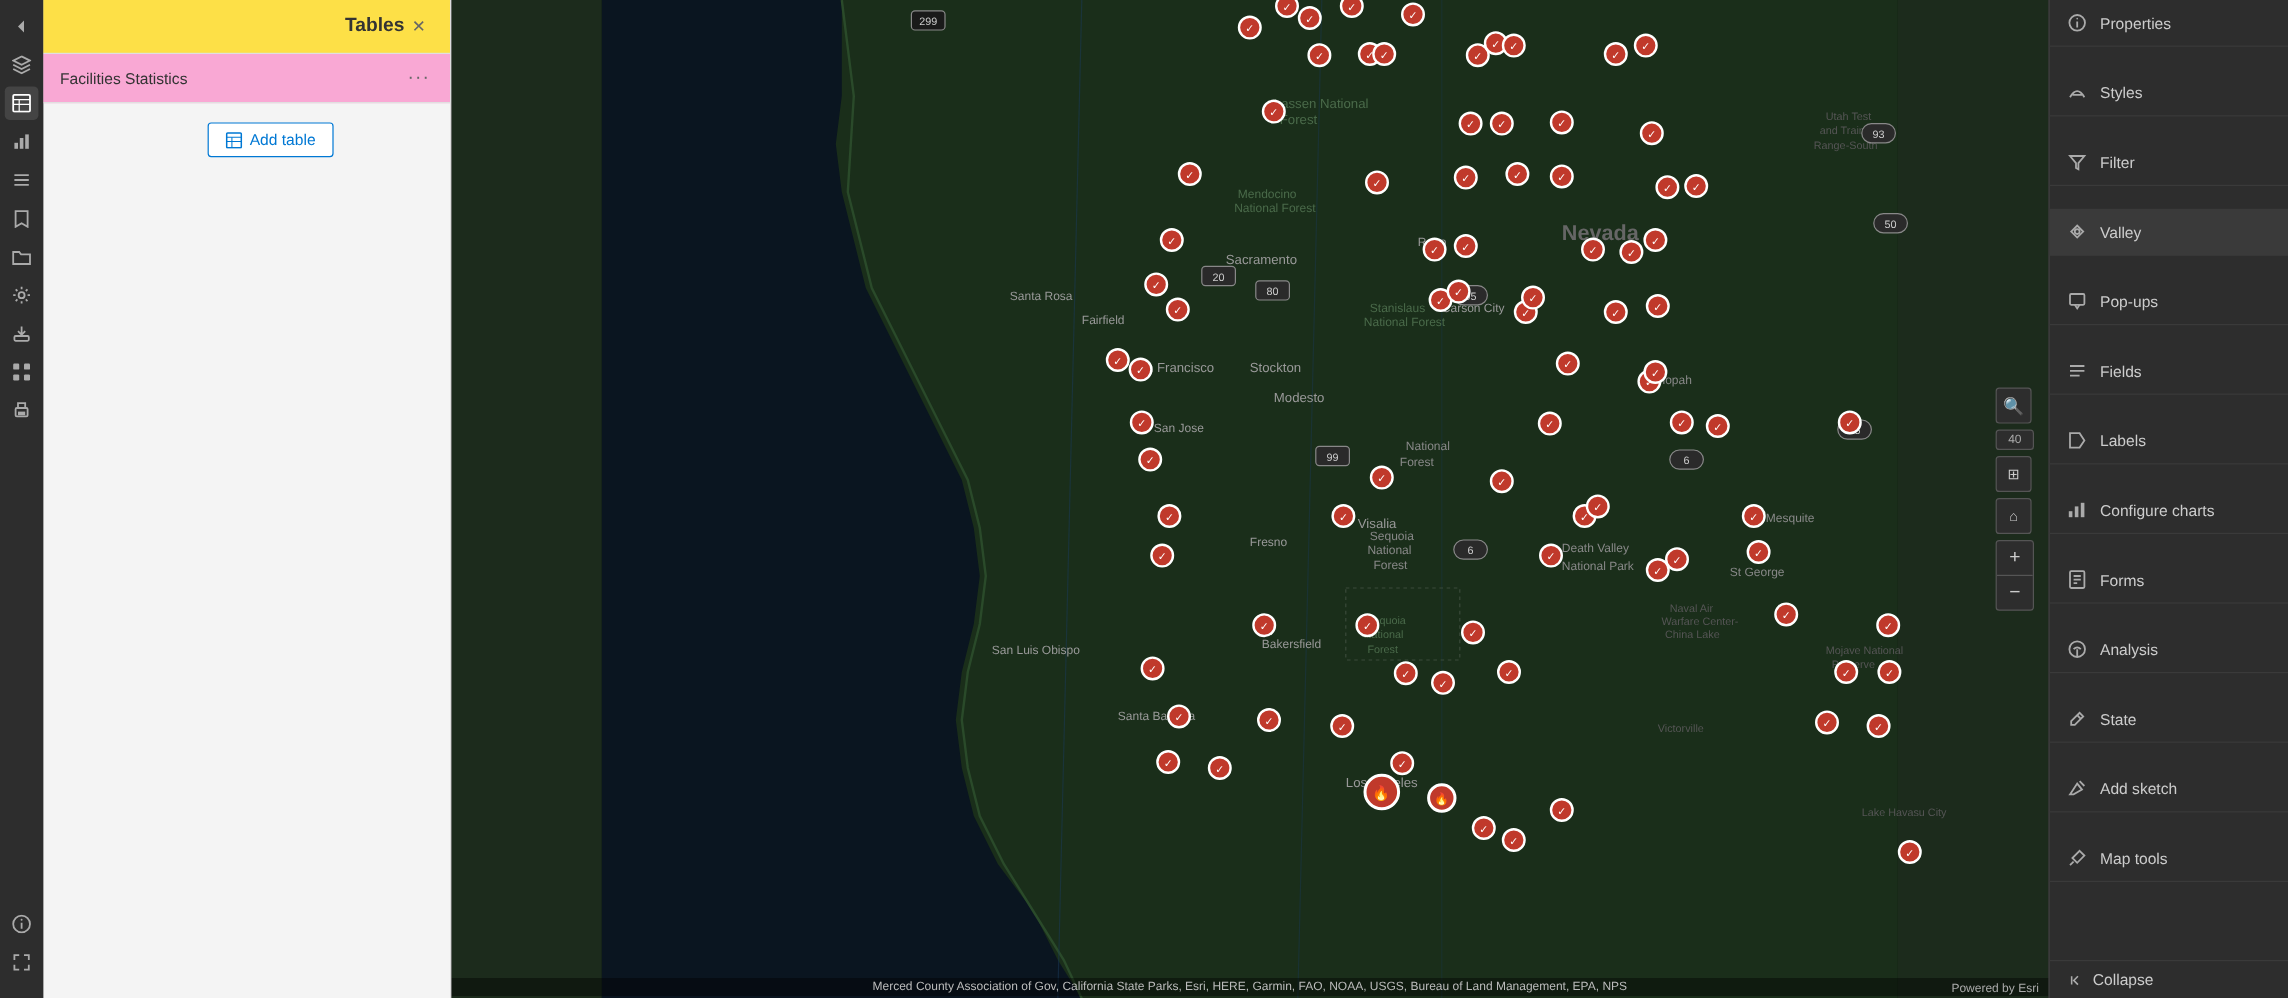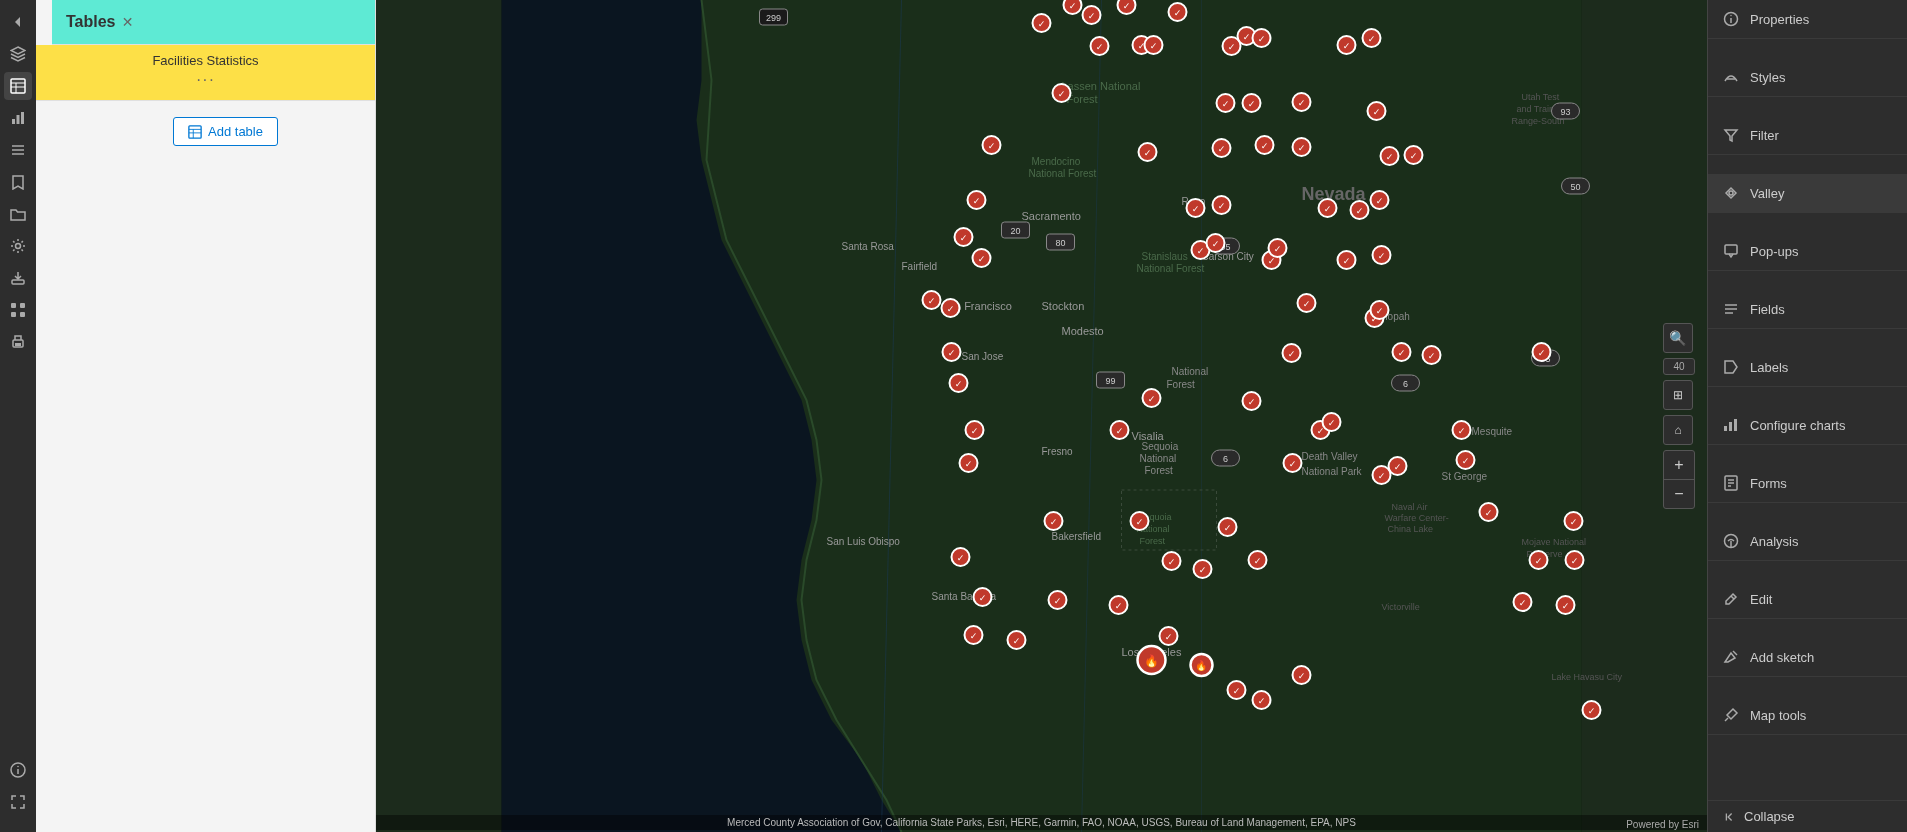--- a/index.html
+++ b/index.html
@@ -53,25 +53,24 @@
       background: #f4f4f4;
       display: flex;
       flex-direction: column;
       flex-shrink: 0;
       z-index: 9;
       border-right: 1px solid #ddd;
     }
     .panel-header {
       display: flex;
       align-items: center;
-      justify-content: flex-start;
+      justify-content: flex-end;
       padding: 10px 14px;
-      background: #5eead4;
+      background: #fde047;
       border-bottom: 1px solid #e0e0e0;
-      margin-left: 16px;
     }
     .panel-title {
       font-size: 16px;
       font-weight: 600;
       color: #333;
     }
     .panel-close {
       width: 24px;
       height: 24px;
       display: flex;
@@ -83,23 +82,22 @@
       background: transparent;
       border: none;
       font-size: 14px;
     }
 
     .panel-subheader {
       display: flex;
       align-items: center;
       justify-content: space-between;
       padding: 8px 14px;
-      background: #fde047;
+      background: #f9a8d4;
       border-bottom: 1px solid #e0e0e0;
-      flex-direction: column;
     }
     .panel-subtitle {
       font-size: 13px;
       color: #333;
       font-weight: 500;
     }
     .dots-btn {
       width: 24px;
       height: 24px;
       display: flex;
@@ -948,21 +946,21 @@
     <span class="right-item-label">Analysis</span>
   </div>
 
   <div class="right-item">
     <div class="right-item-icon">
       <svg width="16" height="16" viewBox="0 0 16 16" fill="none" stroke="#aaa" stroke-width="1.5">
         <path d="M3 13 L3 10 L10 3 L13 6 L6 13 Z"></path>
         <line x1="8" y1="5" x2="11" y2="8"></line>
       </svg>
     </div>
-    <span class="right-item-label">Edit</span>
+    <span class="right-item-label">State</span>
   </div>
 
   <div class="right-item">
     <div class="right-item-icon">
       <svg width="16" height="16" viewBox="0 0 16 16" fill="none" stroke="#aaa" stroke-width="1.5">
         <path d="M2 13 L8 4 L12 9 L5 13 Z"></path>
         <line x1="10" y1="2" x2="14" y2="6"></line>
       </svg>
     </div>
     <span class="right-item-label">Add sketch</span>

